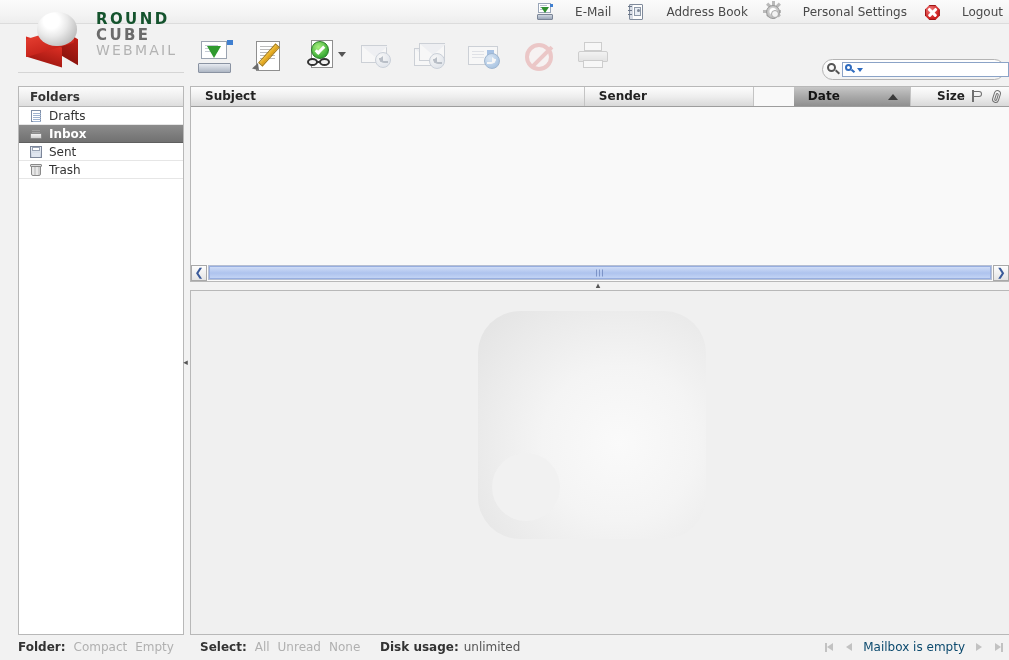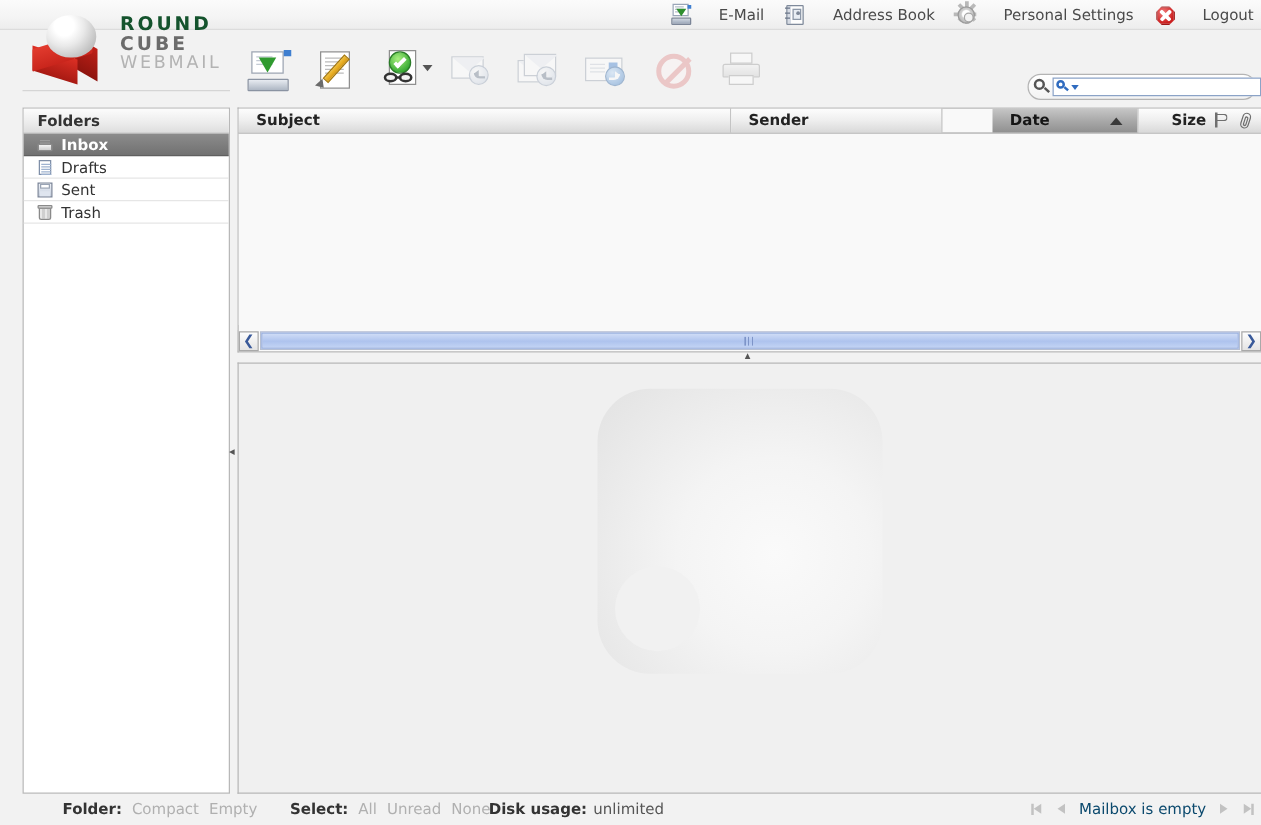--- a/index.html
+++ b/index.html
@@ -355,22 +355,22 @@
   }
   .watermark .dot {
     position:absolute; left:14px; bottom:18px; width:68px; height:68px; border-radius:50%;
     background:#f1f1f1;
   }
 
   
   .footer { position:absolute; left:0; top:640px; width:1009px; height:20px; font-size:12px; }
   .f-folder { position:absolute; left:18px; top:0; display:flex; gap:8px; align-items:center; }
   .f-select { position:absolute; left:200px; top:0; display:flex; gap:8px; align-items:center; }
-  .f-disk   { position:absolute; left:359px; top:0; display:flex; gap:5px; align-items:center; }
-  .f-lbl { font-weight:bold; color:#333;margin-left:32px; }
+  .f-disk   { position:absolute; left:380px; top:0; display:flex; gap:5px; align-items:center; }
+  .f-lbl { font-weight:bold; color:#333; }
   .f-act { color:#b0b0b0; cursor:pointer; }
   .f-val { color:#555; }
   .pager { position:absolute; right:6px; top:0; display:flex; align-items:center; gap:8px; color:#555; }
   .pg-btn { width:11px; height:11px; position:relative; cursor:default; }
   .pg-btn .tri{ position:absolute; top:1px; width:0;height:0;
     border-top:4.5px solid transparent; border-bottom:4.5px solid transparent; }
   .pg-btn.prev .tri, .pg-btn.first .tri { left:2px; border-right:6px solid #c2c2c2; }
   .pg-btn.next .tri, .pg-btn.last .tri  { left:3px; border-left:6px solid #c2c2c2; }
   .pg-btn .bar{ position:absolute; top:1px; width:2px; height:9px; background:#c2c2c2; }
   .pg-btn.first .bar{ left:0; } .pg-btn.last .bar{ right:0; }
@@ -521,35 +521,35 @@
       <span class="s-caret"></span>
       <input class="s-field" type="text" placeholder="" style="">
     </span>
 
   </div>
 
   <div class="folders-box">
     <div class="folders-head">Folders</div>
     <ul class="flist">
 
-      <li class="fitem sel">
-        <span class="fico fi-inbox">
-          <span class="ln"></span>
-            <span class="tr"></span>
-        </span>
-        <span>Inbox</span>
-      </li>
-
       <li class="fitem">
         <span class="fico fi-draft">
           <span class="sh">
               <span class="gr"></span>
             </span>
         </span>
         <span>Drafts</span>
+      </li>
+
+      <li class="fitem sel">
+        <span class="fico fi-inbox">
+          <span class="ln"></span>
+            <span class="tr"></span>
+        </span>
+        <span>Inbox</span>
       </li>
 
       <li class="fitem">
         <span class="fico fi-sent">
           <span class="sq"></span>
             <span class="in"></span>
             <span class="in2"></span>
         </span>
         <span>Sent</span>
       </li>

